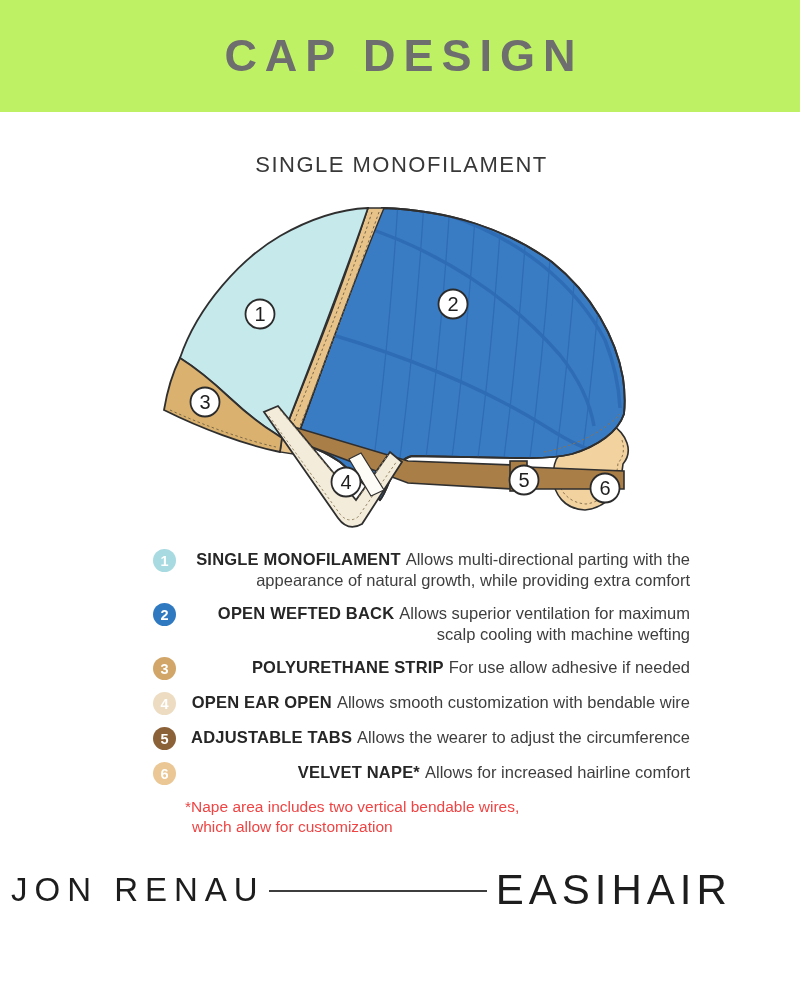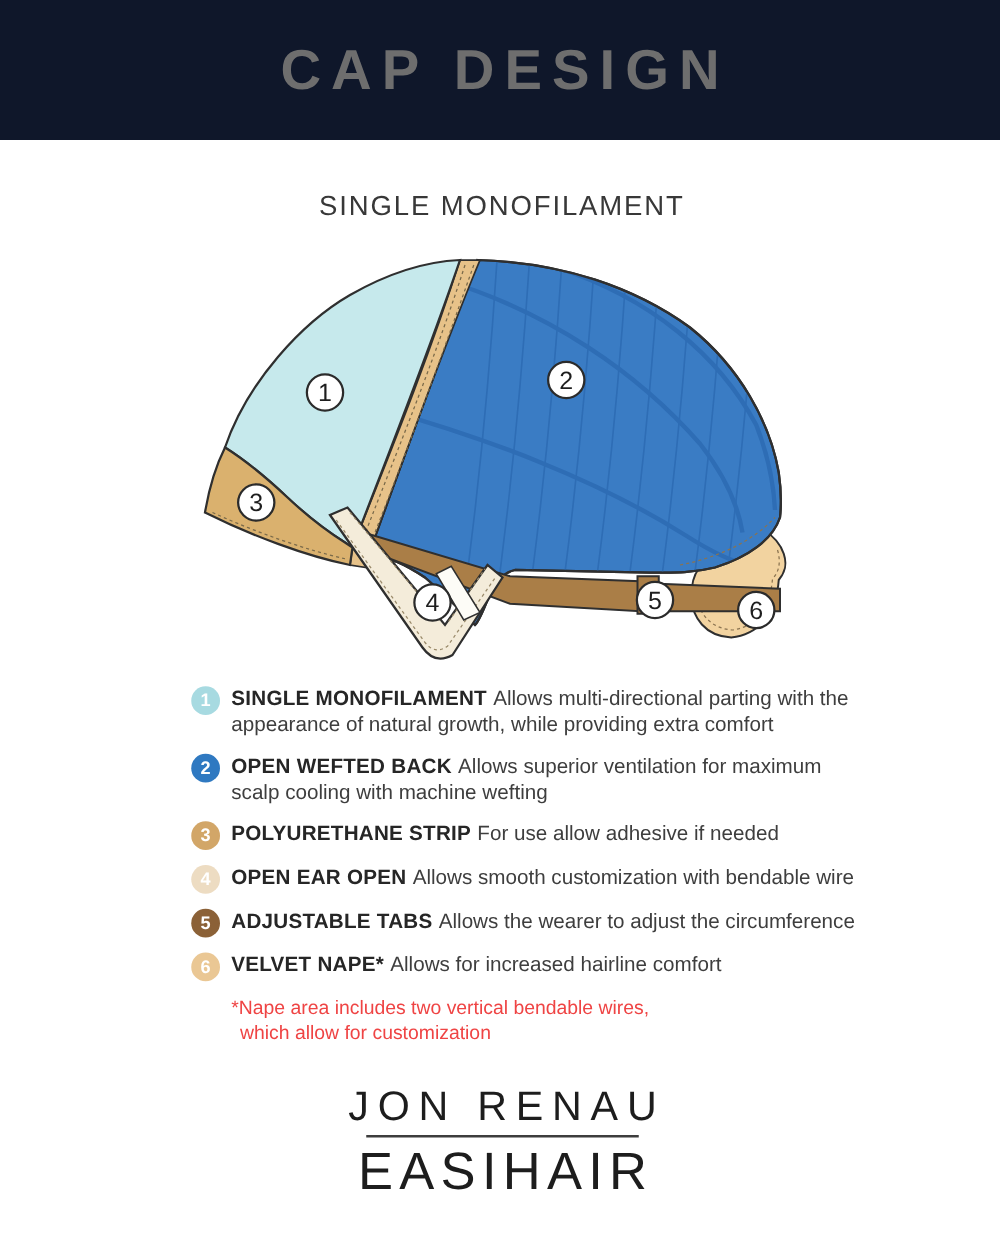--- a/index.html
+++ b/index.html
@@ -1,42 +1,42 @@
 <!DOCTYPE html>
 <html><head>
 <meta charset="utf-8">
 <style>
   html,body{margin:0;padding:0;}
   body{
     width:800px;height:1000px;position:relative;overflow:hidden;
     background:#ffffff;font-family:"Liberation Sans",sans-serif;
   }
   
-  .band{position:absolute;left:0;top:0;width:800px;height:112px;background:#0f172a;
+  .band{position:absolute;left:0;top:0;width:800px;height:112px;background:#bef264;
         display:flex;align-items:center;justify-content:center;}
   .title{font-size:45px;font-weight:700;letter-spacing:8px;padding-left:8px;color:#6e6e6e;}
   
   .subtitle{position:absolute;top:152px;left:0;width:100%;text-align:center;
             font-size:22px;letter-spacing:1.5px;padding-left:1.5px;color:#383838;}
   
   .capsvg{position:absolute;left:150px;top:200px;}
   .co-num{font-size:20px;font-weight:400;fill:#1e1e1e;}
   
   .legend{position:absolute;left:153px;top:549px;width:545px;}
   .item{display:flex;align-items:flex-start;gap:9px;margin-bottom:12px;}
   .num{width:23px;height:23px;border-radius:50%;flex-shrink:0;margin-top:0px;
        display:flex;align-items:center;justify-content:center;
        color:#ffffff;font-size:14.5px;font-weight:700;}
-  .txt{width:505px;font-size:16.5px;line-height:21px;color:#3e3e3e;}
+  .txt{width:505px;font-size:16.5px;line-height:21px;color:#3e3e3e;text-align:right;}
   .lbl{font-weight:700;color:#262626;margin-right:5px;letter-spacing:.2px;}
   .footnote{margin-top:4px;padding-left:32px;font-size:15.5px;line-height:20px;color:#ef4444;}
   .fn2{padding-left:7px;}
   
   .brand{position:absolute;top:866px;left:0;width:100%;
-         display:flex;flex-direction:column;align-items:center;}
+         display:flex;flex-direction:row;align-items:center;}
   .brand-name{font-size:33px;letter-spacing:7px;padding-left:11px;color:#1d1d1d;}
   .brand-rule{width:218px;height:2px;background:#3d3d3d;margin:4px 0 3px 4px;}
   .brand-sub{font-size:42px;letter-spacing:5px;padding-left:9px;color:#1d1d1d;}
 </style>
 </head>
 <body>
 
 <div class="band">
   <div class="title">CAP DESIGN</div>
 </div>

